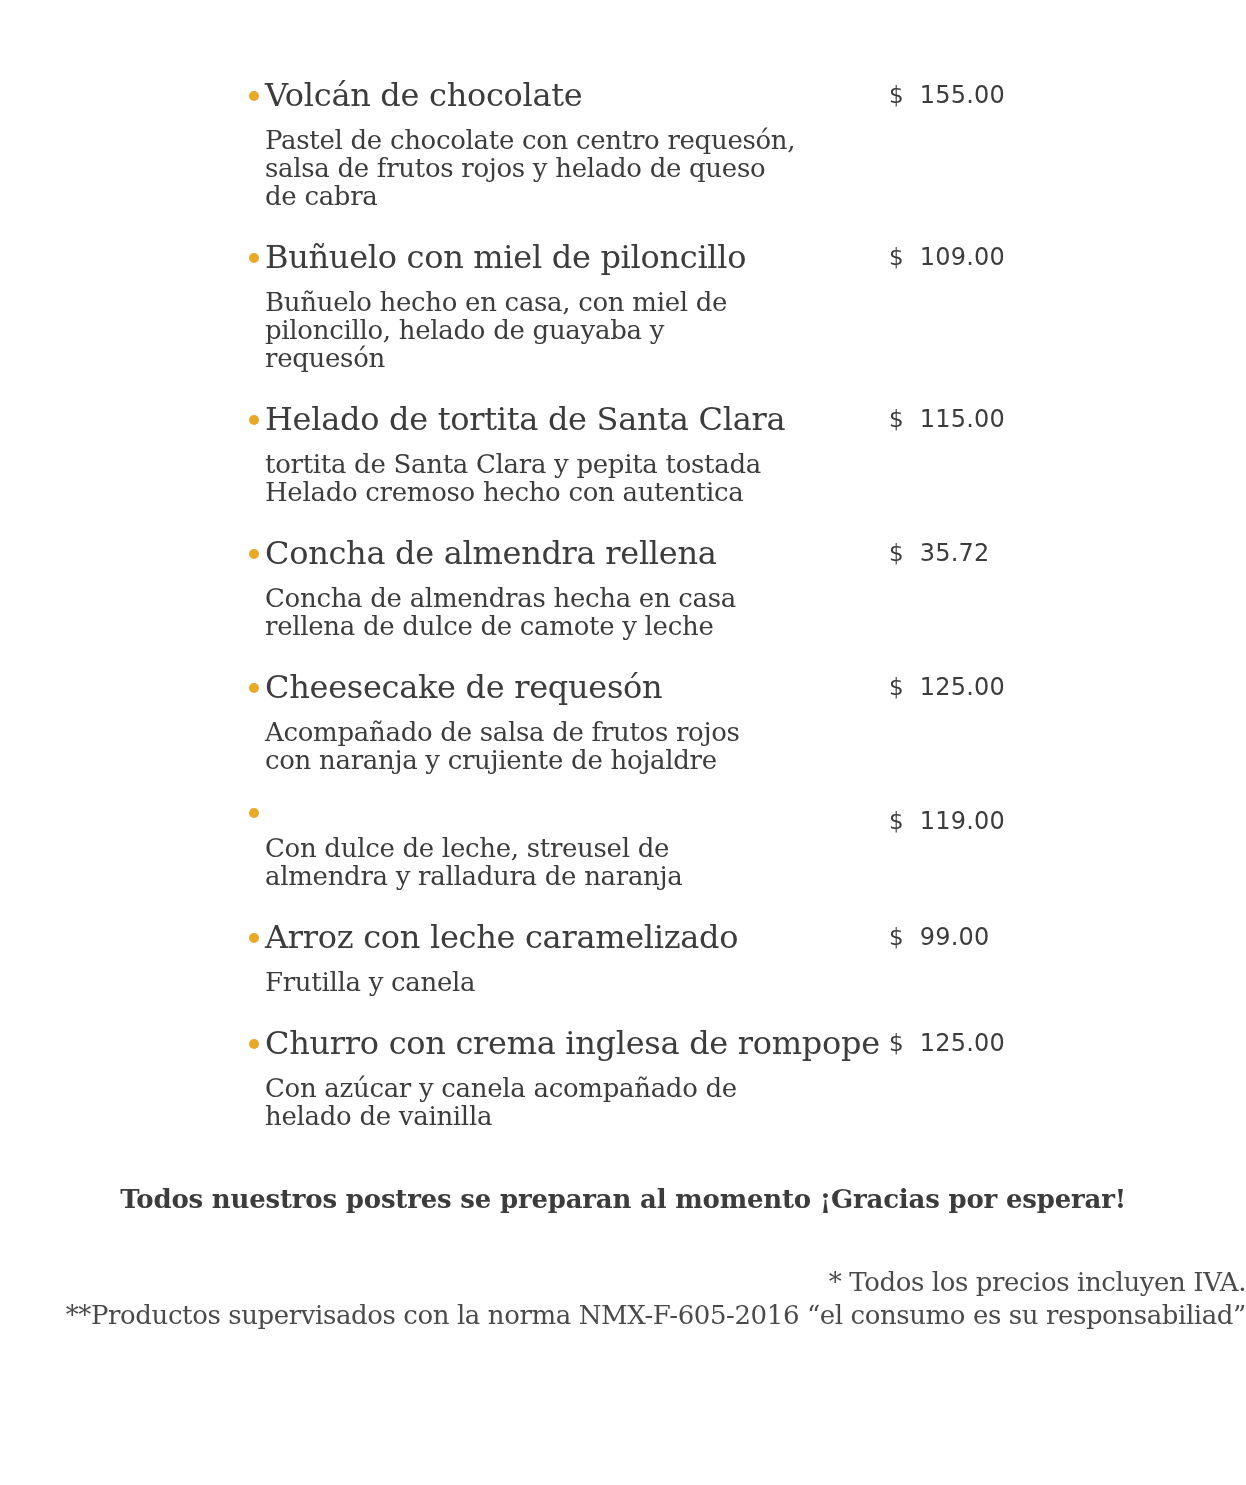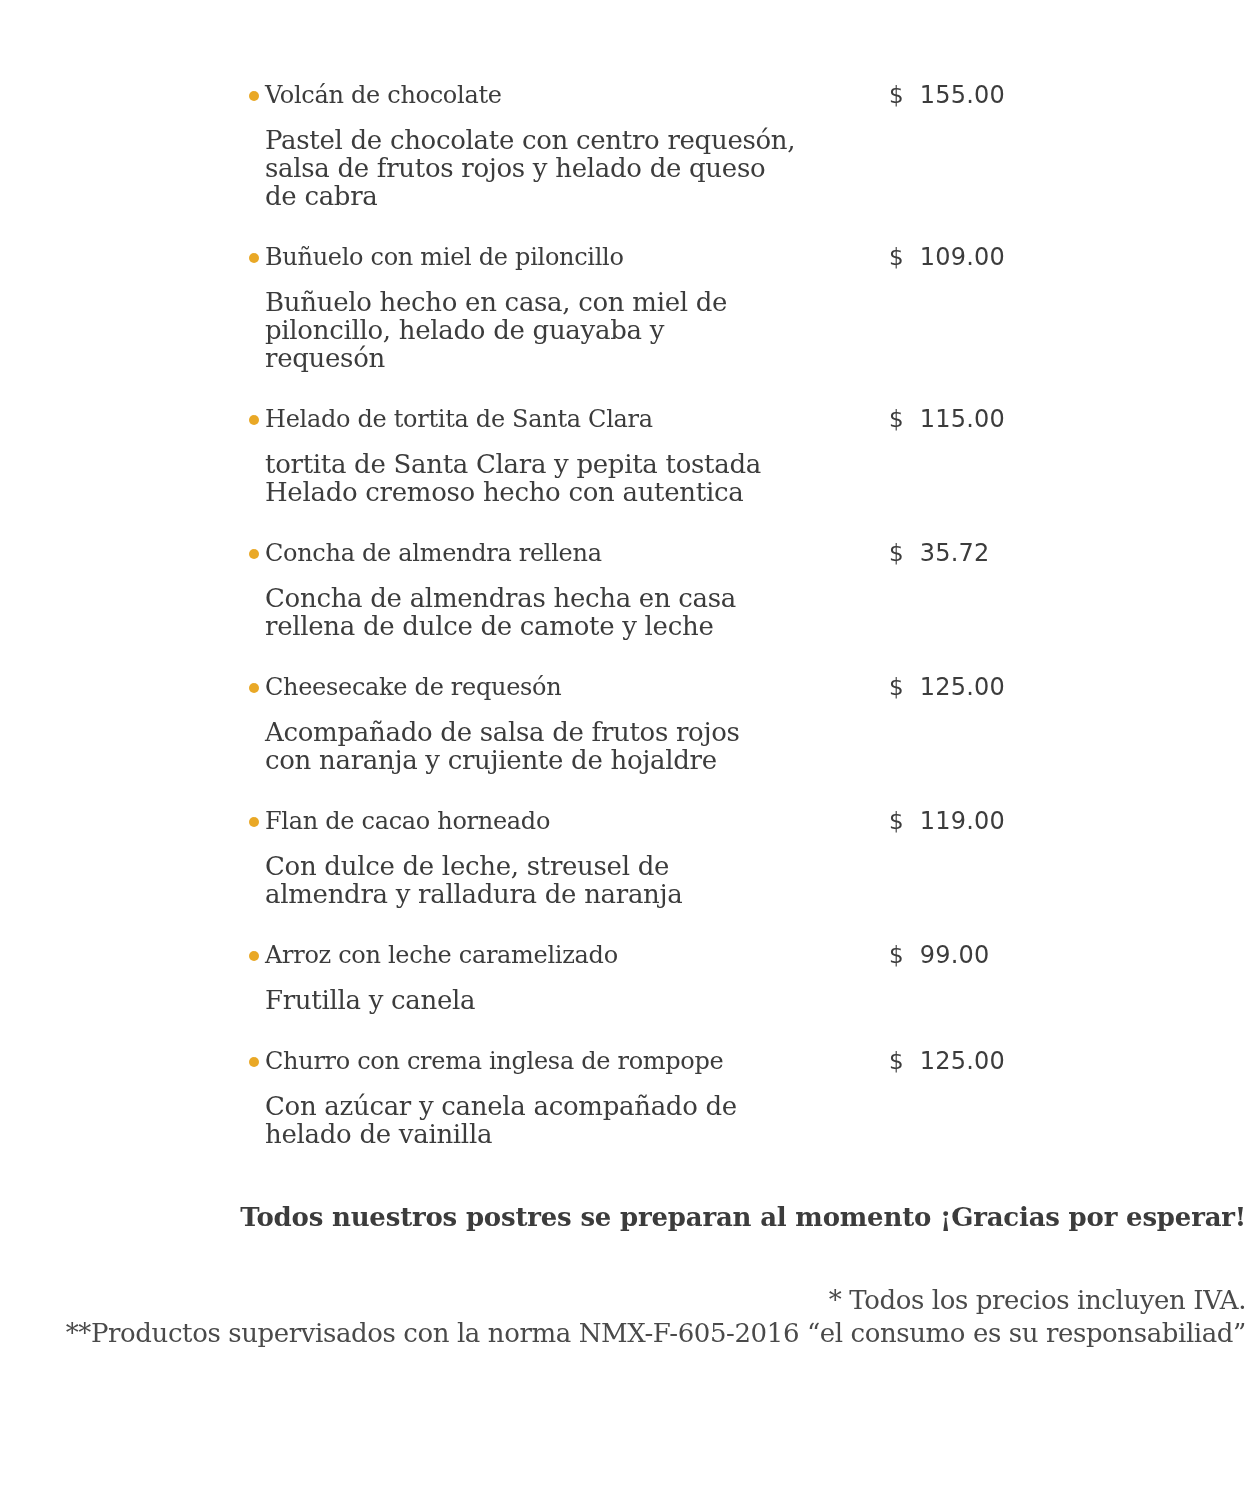--- a/index.html
+++ b/index.html
@@ -37,21 +37,21 @@
     flex: 0 0 auto;
     width: 10px;
     height: 10px;
     border-radius: 50%;
     background: var(--bullet-color, #e9a826);
     margin-right: 6px;
     align-self: center;
     margin-top: 2px;
   }
   .item-name {
-    font-size: 24px;
+    font-size: 32px;
     letter-spacing: -0.3px;
     white-space: nowrap;
   }
   .item-price {
     position: absolute;
     left: 640px;
     top: 0;
     font-family: "DejaVu Sans", sans-serif;
     font-size: 24px;
     letter-spacing: 0.2px;
@@ -64,21 +64,21 @@
     font-size: 23px;
   }
   .item-desc {
     font-size: 26px;
     line-height: 28px;
     letter-spacing: -0.3px;
     padding-left: 16px;
   }
   .footer-highlight {
     margin-top: 54px;
-    text-align: right;
+    text-align: center;
     font-weight: bold;
     font-size: 26px;
     letter-spacing: -0.2px;
     color: var(--text-color, #3c3c3c);
   }
   .footer-notes {
     margin-top: 52px;
     text-align: right;
     font-size: 26px;
     line-height: 33px;
@@ -166,21 +166,20 @@
       </div>
       <div class="item-desc">
           <div>Acompañado de salsa de frutos rojos</div>
           <div>con naranja y crujiente de hojaldre</div>
         </div>
     </div>
 
     <div class="menu-item">
       <div class="item-row">
         <span class="bullet"></span>
-        <span class="item-name">Flan de cacao horneado</span>
         <span class="item-price">
           <span class="currency">$</span>
           <span class="amount">119.00</span>
         </span>
       </div>
       <div class="item-desc">
           <div>Con dulce de leche, streusel de</div>
           <div>almendra y ralladura de naranja</div>
         </div>
     </div>

